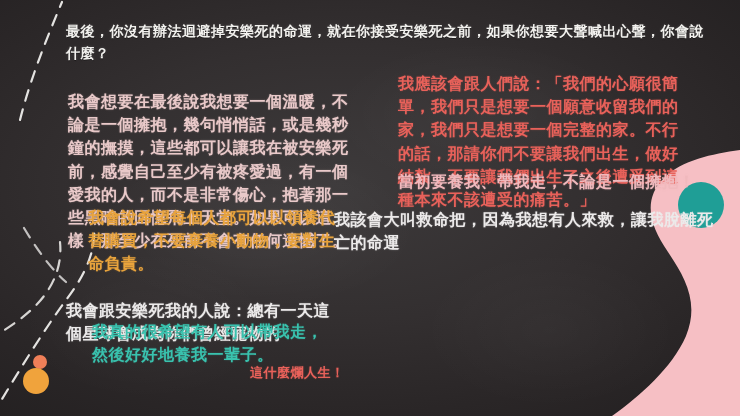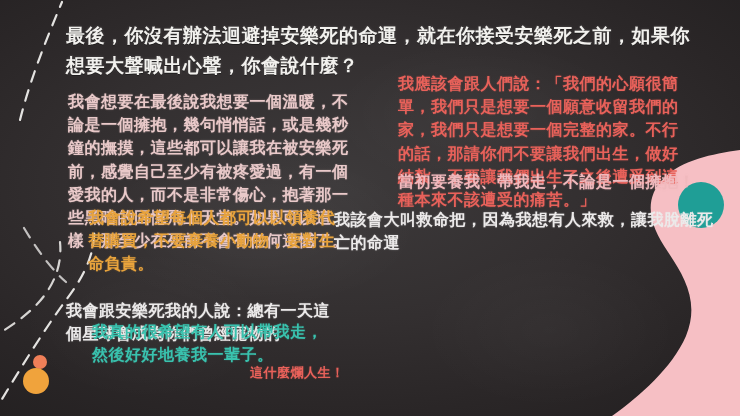--- a/index.html
+++ b/index.html
@@ -20,21 +20,21 @@
   .s3{left:20px;top:250px;width:250px;height:150px;background:radial-gradient(ellipse at center,rgba(255,255,255,.03),rgba(255,255,255,0) 70%);}
   .s4{left:420px;top:250px;width:260px;height:160px;background:radial-gradient(ellipse at center,rgba(255,255,255,.028),rgba(255,255,255,0) 70%);}
 
   
   .deco{position:absolute;left:0;top:0;width:740px;height:416px;pointer-events:none;}
 
   
   .tb{position:absolute;line-height:1.45;letter-spacing:.5px;}
   .title{
     left:66px;top:20px;width:640px;
-    font-size:19px;font-weight:700;color:#f2f1ee;line-height:1.58;
+    font-size:14px;font-weight:700;color:#f2f1ee;line-height:1.58;
     text-shadow:0 1px 1px rgba(0,0,0,.55), 0 0 3px rgba(255,255,255,.18);
   }
   .bodytext{font-size:16px;font-weight:700;}
   .pinkish{color:#e9c9c9;text-shadow:0 0 2px rgba(233,201,201,.35);}
   .whiteish{color:#eceaea;text-shadow:0 0 2px rgba(236,234,234,.3);}
   .red{color:#e8615a;text-shadow:0 0 2px rgba(232,97,90,.35);}
   .orange{color:#e8a33c;text-shadow:0 0 2px rgba(232,163,60,.35);}
   .green{color:#39c2ae;text-shadow:0 0 2px rgba(57,194,174,.35);}
   .pink2{color:#f0b9bd;text-shadow:0 0 2px rgba(240,185,189,.35);}
 

